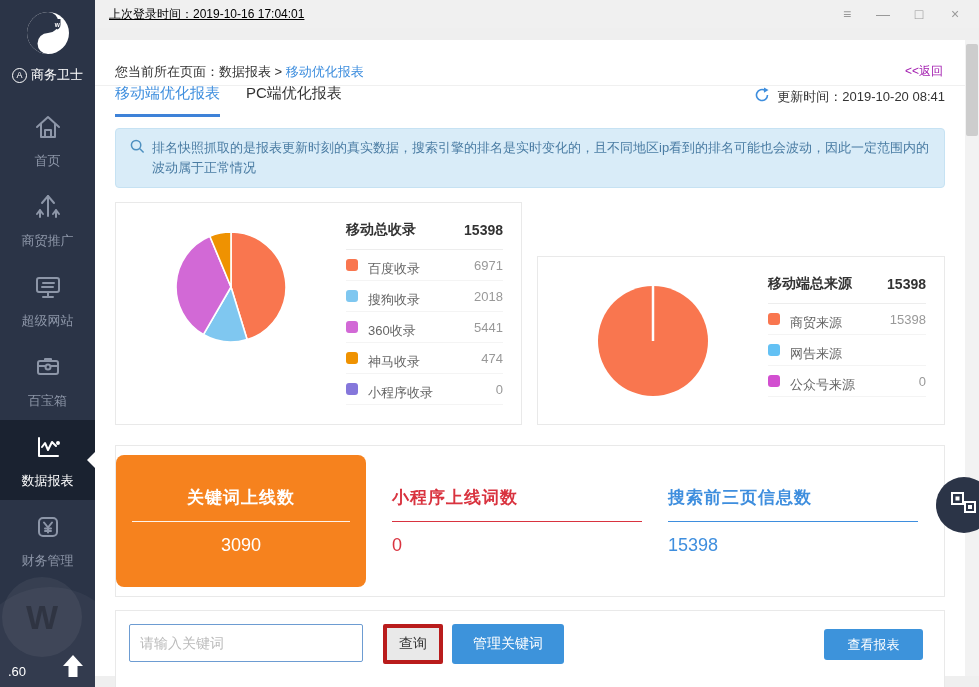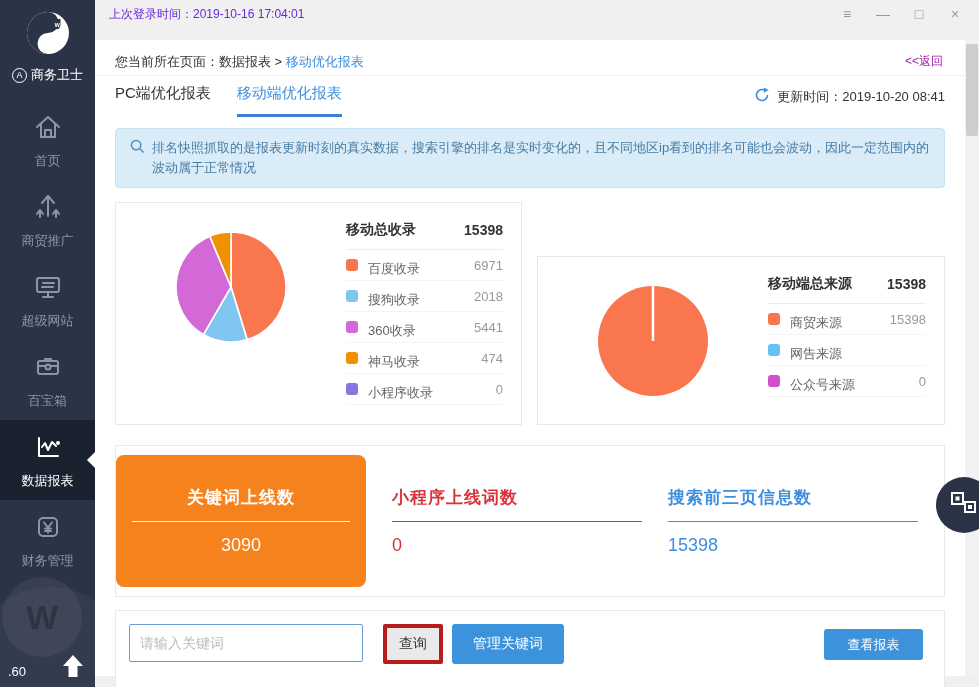--- a/index.html
+++ b/index.html
@@ -19,33 +19,33 @@
   .nav-arrow{position:absolute;right:0;top:50%;margin-top:-8px;width:0;height:0;
              border-top:8px solid transparent;border-bottom:8px solid transparent;border-right:8px solid #FDFDFD;}
   .wm1{position:absolute;left:-30px;bottom:-60px;width:160px;height:160px;border-radius:50%;background:rgba(255,255,255,0.04);}
   .wm2{position:absolute;left:2px;bottom:30px;width:80px;height:80px;border-radius:50%;background:rgba(255,255,255,0.06);
        display:flex;align-items:center;justify-content:center;font-size:34px;font-weight:bold;color:rgba(0,0,0,0.25);}
   .footer-version{position:absolute;left:8px;bottom:8px;color:#fff;font-size:13px;z-index:3;}
   .footer-up{position:absolute;right:10px;bottom:8px;z-index:3;}
   .footer-up svg{width:24px;height:26px;display:block;}
   
   .titlebar{position:absolute;left:95px;top:0;right:0;height:28px;background:#F0F0F0;display:flex;align-items:center;}
-  .login-time{margin-left:14px;font-size:12px;color:#6d28d9;}
+  .login-time{margin-left:14px;font-size:12px;color:#000000;text-decoration:underline;}
   .win-controls{margin-left:auto;margin-right:6px;display:flex;align-items:center;}
   .win-btn{width:36px;text-align:center;color:#999;font-size:14px;cursor:pointer;line-height:28px;}
   
   .main{position:absolute;left:95px;top:28px;right:0;bottom:0;background:#EFEFEF;}
   .panel{position:absolute;left:0;top:12px;width:870px;height:636px;background:#fff;}
   .scrollbar{position:absolute;right:0;top:12px;width:14px;height:636px;background:#F2F2F2;}
   .scroll-thumb{position:absolute;left:1px;top:4px;width:12px;height:92px;background:#CDCDCD;border-radius:2px;}
   .qr-badge{position:absolute;left:936px;top:477px;width:56px;height:56px;border-radius:50%;background:#2B3447;
             display:flex;align-items:center;justify-content:center;}
   .qr-badge svg{width:30px;height:30px;}
   
-  .breadcrumb-row{position:absolute;left:0;right:0;top:8px;height:27px;line-height:27px;padding:0 20px;
+  .breadcrumb-row{position:absolute;left:0;right:0;top:18px;height:27px;line-height:27px;padding:0 20px;
                   border-bottom:1px solid #F0F0F0;font-size:13px;color:#333;}
   .bc-current{color:#3E8EDE;}
   .back-link{position:absolute;right:22px;top:0;color:#a21caf;font-size:12px;cursor:pointer;}
   .tabs-row{position:absolute;left:20px;right:20px;top:44px;height:36px;display:flex;align-items:flex-start;}
   .tab{font-size:15px;color:#333;margin-right:26px;padding-bottom:11px;cursor:pointer;}
   .tab.active{color:#3E8EDE;border-bottom:3px solid #3E82D8;}
   .update-box{margin-left:auto;display:flex;align-items:center;gap:7px;font-size:13px;color:#333;padding-top:3px;}
   .update-box svg{width:16px;height:16px;cursor:pointer;}
   .banner{position:absolute;left:20px;right:20px;top:88px;height:40px;background:#D9ECF8;border:1px solid #C6E2F3;
           border-radius:4px;display:flex;padding:9px 14px;color:#4A7CA3;font-size:13px;line-height:20px;}
@@ -198,22 +198,22 @@
 
 <div class="main">
   <div class="panel">
 
     <div class="breadcrumb-row">
       <span>您当前所在页面：</span><span>数据报表</span><span> &gt; </span><span class="bc-current">移动优化报表</span>
       <span class="back-link">&lt;&lt;返回</span>
     </div>
 
     <div class="tabs-row">
+      <span class="tab active">移动端优化报表</span>
       <span class="tab">PC端优化报表</span>
-      <span class="tab active">移动端优化报表</span>
       <span class="update-box">
         <span>
           <svg viewBox="0 0 18 18">
             <path d="M15.2 9 A6.2 6.2 0 1 1 12.6 4" fill="none" stroke="#3E8EDE" stroke-width="1.8"></path>
             <polygon points="11.2,0.6 16.4,3.4 11.2,6.4" fill="#3E8EDE"></polygon>
           </svg>
         </span>
         <span>更新时间：2019-10-20 08:41</span>
       </span>
     </div>

